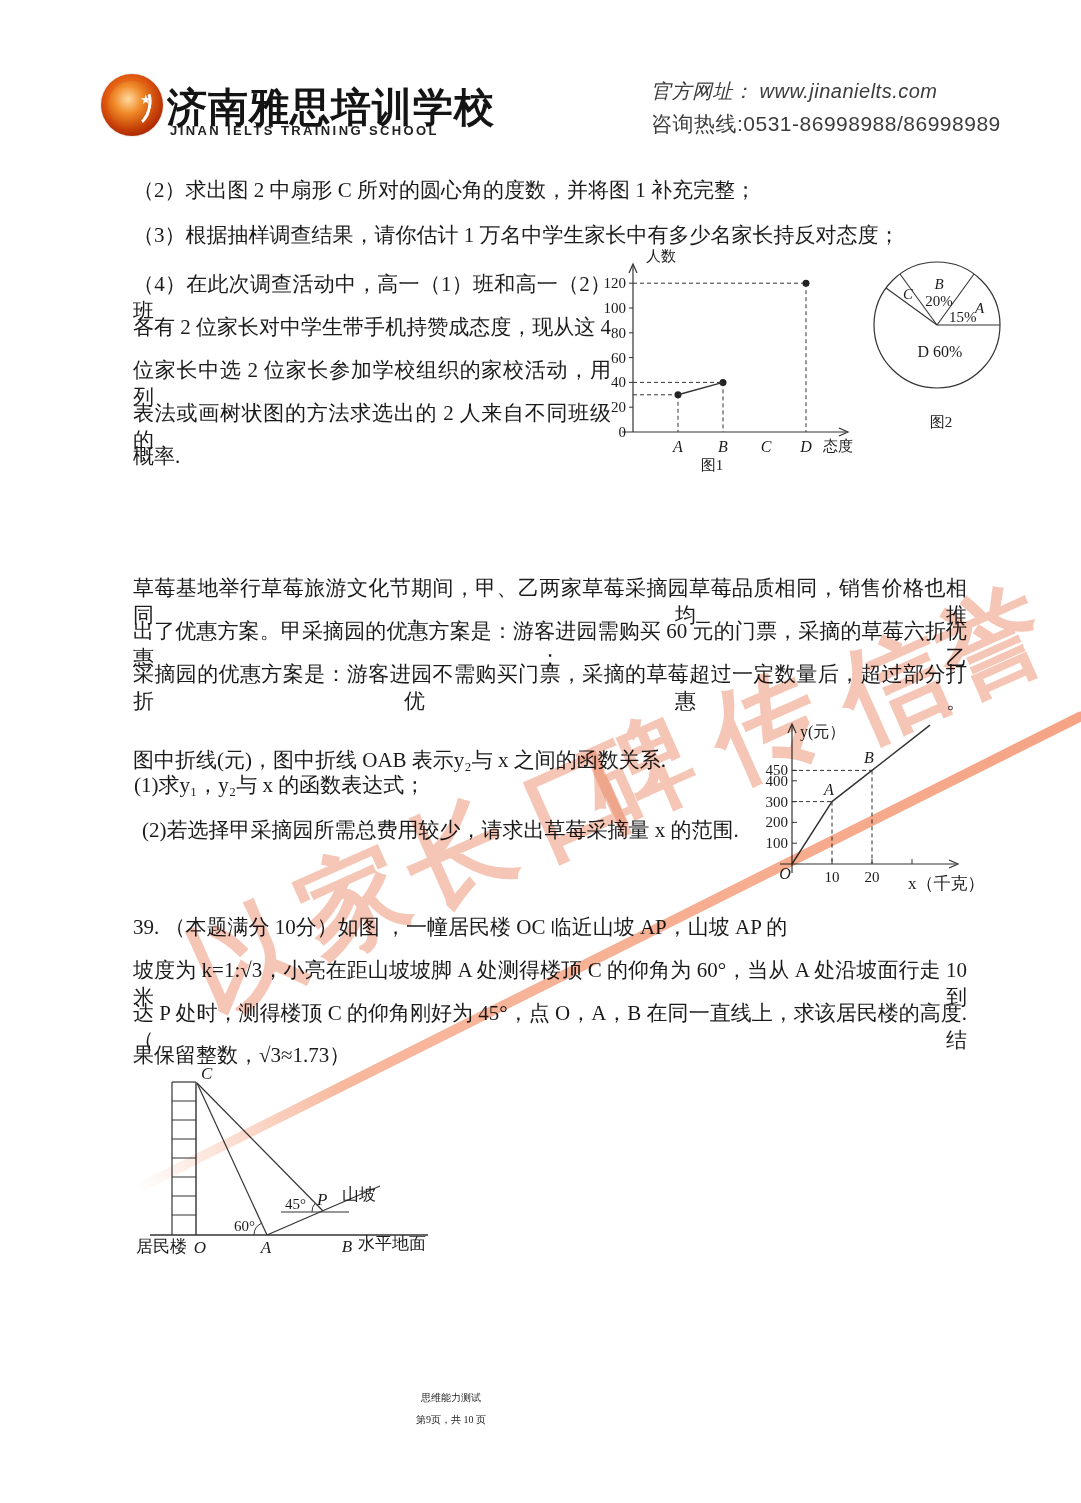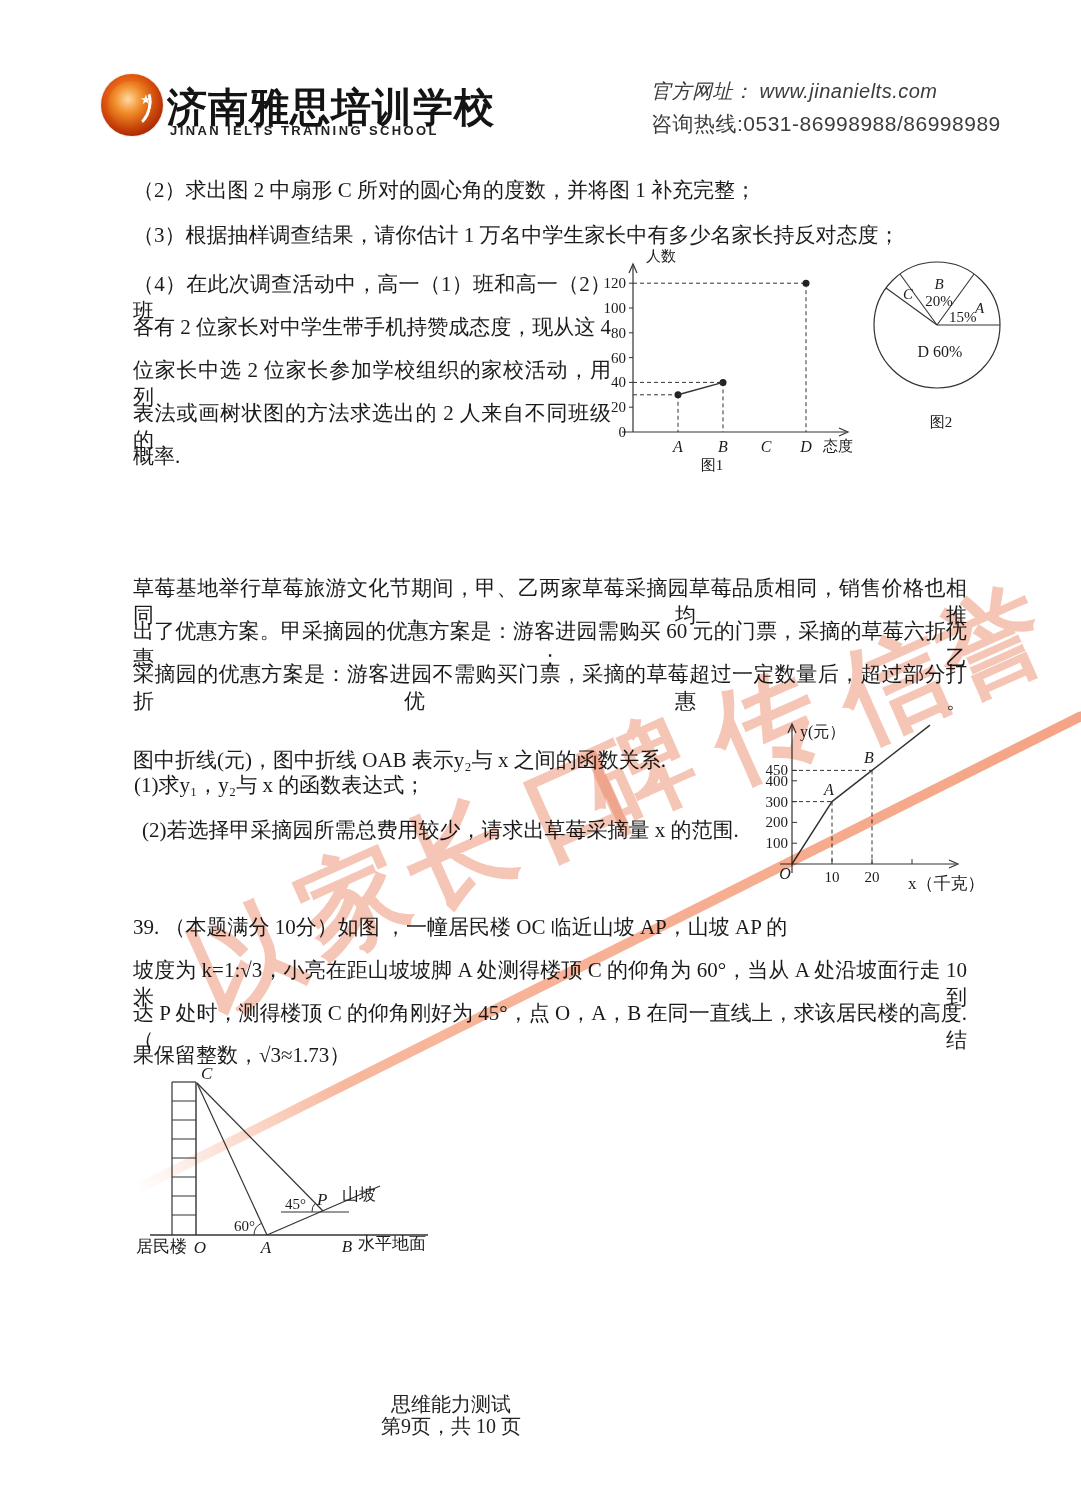--- a/index.html
+++ b/index.html
@@ -27,21 +27,21 @@
     font-size:21px;color:#3c3c3c;letter-spacing:.5px;}
   
   .tl{position:absolute;left:133px;font-size:21px;line-height:27px;white-space:pre;}
   .wrapline{position:absolute;left:133px;font-size:21px;line-height:27px;margin-top:14px;}
   .just{text-align:justify;text-align-last:justify;}
   .w-full{width:834px;}
   .w-col{width:478px;}
   
   .fig{position:absolute;}
   
-  .footer{position:absolute;left:0;width:902px;text-align:center;font-size:20px;color:#222;}
+  .footer{position:absolute;left:0;width:902px;text-align:center;font-size:10px;color:#222;}
   
   .watermark{position:absolute;inset:0;pointer-events:none;mix-blend-mode:multiply;z-index:6;}
   .wm-band{position:absolute;left:79px;top:947px;width:1062px;height:10px;border-radius:6px;
     transform:rotate(-26.6deg);
     background:linear-gradient(90deg, rgba(246,178,150,0) 0%, rgba(245,160,125,.75) 22%, rgba(243,148,112,.85) 100%);}
   .wm-char{position:absolute;font-size:106px;font-weight:700;color:rgba(231,118,82,.42);
     transform:rotate(-24deg);font-family:"DejaVu Serif","Liberation Serif",serif;line-height:1;}
 </style>
 </head>
 <body>

